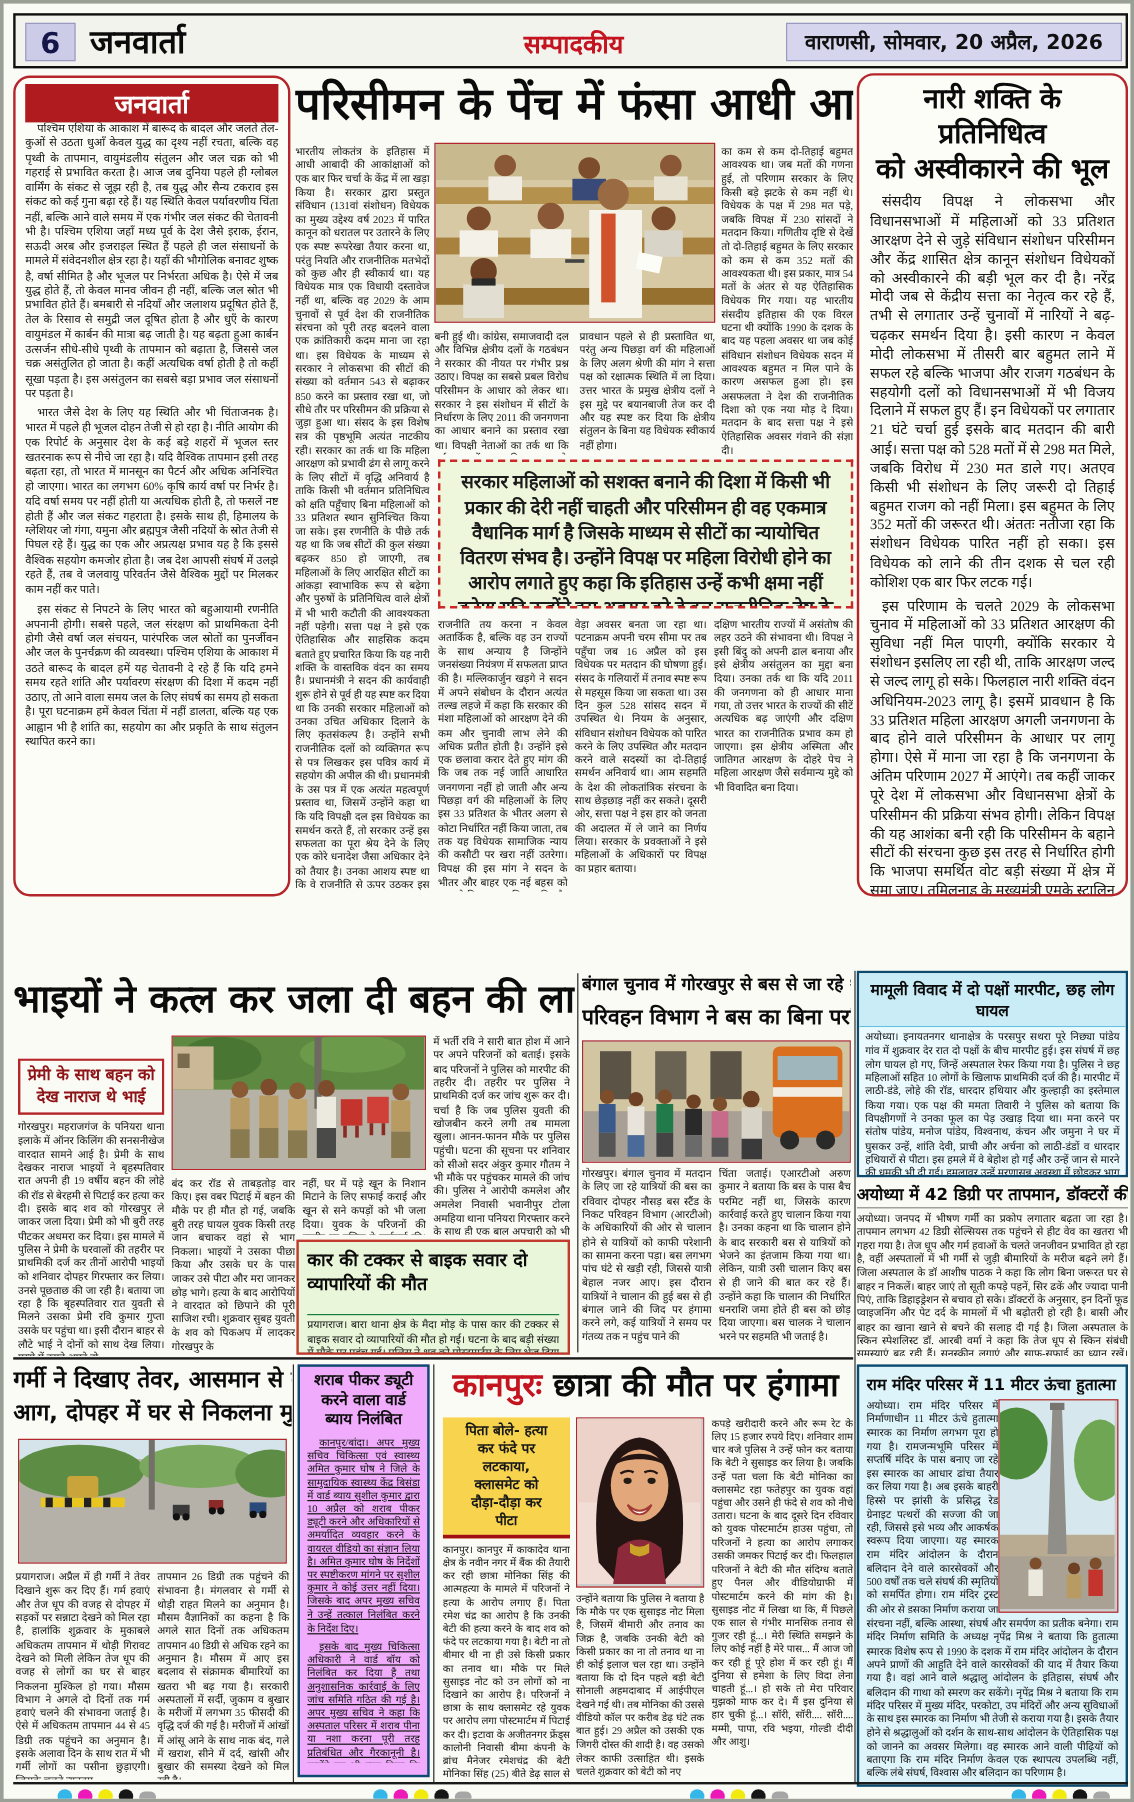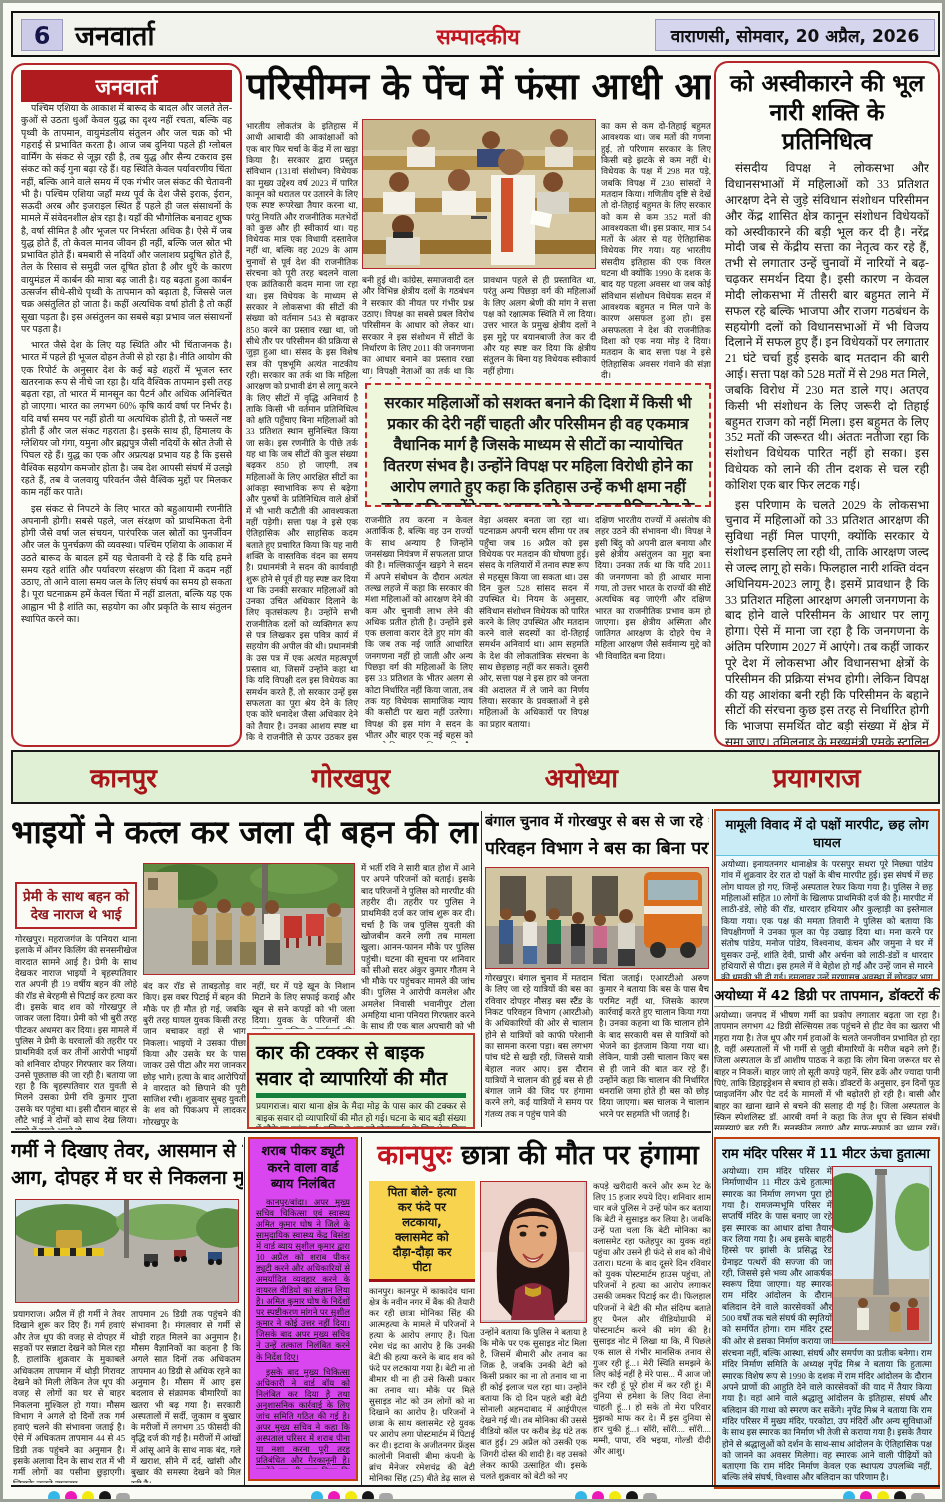--- a/index.html
+++ b/index.html
@@ -15,21 +15,21 @@
   .header{background:#f3f3ee;border:2px solid #111;}
   .numbox{background:#ccccE8;border:1px solid #9a9ac0;color:#15154a;}
   .datebox{background:#d5d5ee;border:1px solid #9a9ac0;color:#111;}
   
   .red-round{border:2px solid #b5262b;border-radius:14px;background:#fdfdf8;}
   .masthead{background:#b01b20;color:#ffffff;text-align:center;}
   .quote-box{background:#eef6dc;border:2px dashed #cc2a2a;}
   .band{background:#dff0d4;border:2px solid #1a1a1a;display:flex;align-items:center;justify-content:space-around;}
   .city{color:#a81418;font-size:26px;}
   .green-box{background:#e9f6da;border:2px solid #c03a2e;}
-  .cyan-box{border:2px solid #c2410c;}
+  .cyan-box{border:2px solid #0c4a6e;}
   .vrule{background:#2a2a2a;}
   .hrule{background:#1a1a1a;}
   .photo{border:1px solid #b5262b;overflow:hidden;background:#ccc;}
   .photo svg{display:block;}
   .dotrow{display:flex;gap:5px;align-items:center;}
   .dot{width:12px;height:12px;border-radius:50%;}
   .d-c{background:#35b6e8;} .d-m{background:#ec18b8;} .d-y{background:#f2ea0c;}
   .d-k{background:#161616;} .d-g{background:#a6a6a6;width:14px;height:9px;border-radius:6px;}
   .yellow-sub{background:#f8d44e;border-bottom:3px solid #a01015;color:#161616;}
   .center{text-align:center;}
@@ -95,36 +95,30 @@
   <div class="abs body-sm" style="left:480px;top:272px;width:113px;height:104px;">प्रावधान पहले से ही प्रस्तावित था, परंतु अन्य पिछड़ा वर्ग की महिलाओं के लिए अलग श्रेणी की मांग ने सत्ता पक्ष को रक्षात्मक स्थिति में ला दिया। उत्तर भारत के प्रमुख क्षेत्रीय दलों ने इस मुद्दे पर बयानबाजी तेज कर दी और यह स्पष्ट कर दिया कि क्षेत्रीय संतुलन के बिना यह विधेयक स्वीकार्य नहीं होगा।</div>
 
   <div class="abs quote-box" style="left:362px;top:380px;width:346px;height:124px;padding:8px 10px;font-size:15.5px;line-height:1.35;font-weight:bold;color:#1c1c1c;text-align:center;overflow:hidden;">सरकार महिलाओं को सशक्त बनाने की दिशा में किसी भी प्रकार की देरी नहीं चाहती और परिसीमन ही वह एकमात्र वैधानिक मार्ग है जिसके माध्यम से सीटों का न्यायोचित वितरण संभव है। उन्होंने विपक्ष पर महिला विरोधी होने का आरोप लगाते हुए कहा कि इतिहास उन्हें कभी क्षमा नहीं करेगा यदि उन्होंने इस अवसर को केवल राजनीतिक द्वेष के कारण गंवा दिया।</div>
 
   <div class="abs body-sm" style="left:362px;top:512px;width:108px;height:228px;">राजनीति तय करना न केवल अतार्किक है, बल्कि वह उन राज्यों के साथ अन्याय है जिन्होंने जनसंख्या नियंत्रण में सफलता प्राप्त की है। मल्लिकार्जुन खड़गे ने सदन में अपने संबोधन के दौरान अत्यंत तल्ख लहजे में कहा कि सरकार की मंशा महिलाओं को आरक्षण देने की कम और चुनावी लाभ लेने की अधिक प्रतीत होती है। उन्होंने इसे एक छलावा करार देते हुए मांग की कि जब तक नई जाति आधारित जनगणना नहीं हो जाती और अन्य पिछड़ा वर्ग की महिलाओं के लिए इस 33 प्रतिशत के भीतर अलग से कोटा निर्धारित नहीं किया जाता, तब तक यह विधेयक सामाजिक न्याय की कसौटी पर खरा नहीं उतरेगा। विपक्ष की इस मांग ने सदन के भीतर और बाहर एक नई बहस को जन्म दे दिया। अनुसूचित जाति और अनुसूचित जनजाति के लिए तो आरक्षण का</div>
   <div class="abs body-sm" style="left:476px;top:512px;width:110px;height:228px;">वेड़ा अवसर बनता जा रहा था। पटनाक्रम अपनी चरम सीमा पर तब पहुँचा जब 16 अप्रैल को इस विधेयक पर मतदान की घोषणा हुई। संसद के गलियारों में तनाव स्पष्ट रूप से महसूस किया जा सकता था। उस दिन कुल 528 सांसद सदन में उपस्थित थे। नियम के अनुसार, संविधान संशोधन विधेयक को पारित करने के लिए उपस्थित और मतदान करने वाले सदस्यों का दो-तिहाई समर्थन अनिवार्य था। आम सहमति के देश की लोकतांत्रिक संरचना के साथ छेड़छाड़ नहीं कर सकते। दूसरी ओर, सत्ता पक्ष ने इस हार को जनता की अदालत में ले जाने का निर्णय लिया। सरकार के प्रवक्ताओं ने इसे महिलाओं के अधिकारों पर विपक्ष का प्रहार बताया।</div>
   <div class="abs body-sm" style="left:592px;top:512px;width:116px;height:228px;">दक्षिण भारतीय राज्यों में असंतोष की लहर उठने की संभावना थी। विपक्ष ने इसी बिंदु को अपनी ढाल बनाया और इसे क्षेत्रीय असंतुलन का मुद्दा बना दिया। उनका तर्क था कि यदि 2011 की जनगणना को ही आधार माना गया, तो उत्तर भारत के राज्यों की सीटें अत्यधिक बढ़ जाएंगी और दक्षिण भारत का राजनीतिक प्रभाव कम हो जाएगा। इस क्षेत्रीय अस्मिता और जातिगत आरक्षण के दोहरे पेच ने महिला आरक्षण जैसे सर्वमान्य मुद्दे को भी विवादित बना दिया।</div>
 
   <div class="abs red-round" style="left:711px;top:58px;width:226px;height:686px;padding:6px 9px;overflow:hidden;">
     <div class="hd center" style="font-size:23px;line-height:1.25;">
+      <div>नारी शक्ति के प्रतिनिधित्व</div>
       <div>को अस्वीकारने की भूल</div>
-      <div>नारी शक्ति के प्रतिनिधित्व</div>
     </div>
     <div class="body-txt" style="height:600px;margin-top:6px;font-size:12px;">
       <p>संसदीय विपक्ष ने लोकसभा और विधानसभाओं में महिलाओं को 33 प्रतिशत आरक्षण देने से जुड़े संविधान संशोधन परिसीमन और केंद्र शासित क्षेत्र कानून संशोधन विधेयकों को अस्वीकारने की बड़ी भूल कर दी है। नरेंद्र मोदी जब से केंद्रीय सत्ता का नेतृत्व कर रहे हैं, तभी से लगातार उन्हें चुनावों में नारियों ने बढ़-चढ़कर समर्थन दिया है। इसी कारण न केवल मोदी लोकसभा में तीसरी बार बहुमत लाने में सफल रहे बल्कि भाजपा और राजग गठबंधन के सहयोगी दलों को विधानसभाओं में भी विजय दिलाने में सफल हुए हैं। इन विधेयकों पर लगातार 21 घंटे चर्चा हुई इसके बाद मतदान की बारी आई। सत्ता पक्ष को 528 मतों में से 298 मत मिले, जबकि विरोध में 230 मत डाले गए। अतएव किसी भी संशोधन के लिए जरूरी दो तिहाई बहुमत राजग को नहीं मिला। इस बहुमत के लिए 352 मतों की जरूरत थी। अंततः नतीजा रहा कि संशोधन विधेयक पारित नहीं हो सका। इस विधेयक को लाने की तीन दशक से चल रही कोशिश एक बार फिर लटक गई।</p>
       <p>इस परिणाम के चलते 2029 के लोकसभा चुनाव में महिलाओं को 33 प्रतिशत आरक्षण की सुविधा नहीं मिल पाएगी, क्योंकि सरकार ये संशोधन इसलिए ला रही थी, ताकि आरक्षण जल्द से जल्द लागू हो सके। फिलहाल नारी शक्ति वंदन अधिनियम-2023 लागू है। इसमें प्रावधान है कि 33 प्रतिशत महिला आरक्षण अगली जनगणना के बाद होने वाले परिसीमन के आधार पर लागू होगा। ऐसे में माना जा रहा है कि जनगणना के अंतिम परिणाम 2027 में आएंगे। तब कहीं जाकर पूरे देश में लोकसभा और विधानसभा क्षेत्रों के परिसीमन की प्रक्रिया संभव होगी। लेकिन विपक्ष की यह आशंका बनी रही कि परिसीमन के बहाने सीटों की संरचना कुछ इस तरह से निर्धारित होगी कि भाजपा समर्थित वोट बड़ी संख्या में क्षेत्र में समा जाए। तमिलनाडु के मुख्यमंत्री एमके स्टालिन ने तो परिसीमन को लेकर दक्षिण में मोर्चाबंदी भी शुरू कर दी थी।</p>
       <p>इन विधेयकों को अटकाने के लिए विपक्ष ने कोटे में कोटा देने का उपाय की भी मांग कर डाली। मायावती ने इस विधेयक का स्वागत करते हुए कहा कि 33 प्रतिशत कोटे में एससी-एसटी और ओबीसी की महिलाओं के लिए अलग से आरक्षण की व्यवस्था हो। जबकि परिसीमन विधेयक पारित हो जाता तो सामाजिक न्याय की दिशा में एक बड़ा काम होता। क्योंकि 128वां संवैधानिक संशोधन विधेयक पारित होने के बाद संसद के दोनों सदनों से लेकर विधानसभाओं में महिलाओं की भागीदारी 33 प्रतिशत तय हो जाती। विधेयक के कानून में बदलने और क्रियान्वित होने के बाद वर्तमान स्थिति के हिसाब से लोकसभा में महिलाओं के लिए 181 और राज्य विधानसभाओं में 1374 सीटें बढ़ जातीं। इस समय देश में करीब 44 करोड़ महिला मतदाता हैं। इन्हीं में से 2029 के लोकसभा चुनाव में महिलाएं उम्मीदवार बनाई जातीं।</p>
     </div>
   </div>
 
-  <div class="abs band" style="left:8px;top:747px;width:929px;height:54px;">
-    <span class="hd city">कानपुर</span>
-    <span class="hd city">गोरखपुर</span>
-    <span class="hd city">अयोध्या</span>
-    <span class="hd city">प्रयागराज</span>
-  </div>
 
   <div class="abs hd center" style="left:8px;top:806px;width:468px;height:48px;font-size:32px;line-height:46px;white-space:nowrap;overflow:hidden;">भाइयों ने कत्ल कर जला दी बहन की लाश</div>
 
   <div class="abs" style="left:12px;top:879px;width:122px;height:268px;overflow:hidden;">
     <div class="hd" style="border:2px solid #b5262b;color:#8e1418;font-size:13.5px;line-height:1.3;text-align:center;padding:4px 3px;margin-bottom:5px;">प्रेमी के साथ बहन को देख नाराज थे भाई</div>
     <div class="body-sm" style="height:196px;">गोरखपुर। महराजगंज के पनियरा थाना इलाके में ऑनर किलिंग की सनसनीखेज वारदात सामने आई है। प्रेमी के साथ देखकर नाराज भाइयों ने बृहस्पतिवार रात अपनी ही 19 वर्षीय बहन की लोहे की रॉड से बेरहमी से पिटाई कर हत्या कर दी। इसके बाद शव को गोरखपुर ले जाकर जला दिया। प्रेमी को भी बुरी तरह पीटकर अधमरा कर दिया। इस मामले में पुलिस ने प्रेमी के घरवालों की तहरीर पर प्राथमिकी दर्ज कर तीनों आरोपी भाइयों को शनिवार दोपहर गिरफ्तार कर लिया। उनसे पूछताछ की जा रही है। बताया जा रहा है कि बृहस्पतिवार रात युवती से मिलने उसका प्रेमी रवि कुमार गुप्ता उसके घर पहुंचा था। इसी दौरान बाहर से लौटे भाई ने दोनों को साथ देख लिया। गुस्से में उसने अपने दो</div>
   </div>
 
   <div class="abs photo" style="left:140px;top:860px;width:212px;height:112px;">
     <svg width="210" height="110" viewBox="0 0 210 110">
@@ -159,21 +153,21 @@
           <rect x="182" y="79" width="16" height="22" fill="#8a7a4f"></rect>
       </g>
     </svg>
   </div>
 
   <div class="abs body-sm" style="left:140px;top:978px;width:103px;height:148px;">बंद कर रॉड से ताबड़तोड़ वार किए। इस वबर पिटाई में बहन की मौके पर ही मौत हो गई, जबकि बुरी तरह घायल युवक किसी तरह जान बचाकर वहां से भाग निकला। भाइयों ने उसका पीछा किया और उसके घर के पास जाकर उसे पीटा और मरा जानकर छोड़ भागे। हत्या के बाद आरोपियों ने वारदात को छिपाने की पूरी साजिश रची। शुक्रवार सुबह युवती के शव को पिकअप में लादकर गोरखपुर के</div>
   <div class="abs body-sm" style="left:249px;top:978px;width:103px;height:48px;">नहीं, घर में पड़े खून के निशान मिटाने के लिए सफाई कराई और खून से सने कपड़ों को भी जला दिया। युवक के परिजनों की तहरीर पर पुलिस ने कार्रवाई की। मेडिकल कॉलेज</div>
   <div class="abs body-sm" style="left:358px;top:860px;width:114px;height:166px;">में भर्ती रवि ने सारी बात होश में आने पर अपने परिजनों को बताई। इसके बाद परिजनों ने पुलिस को मारपीट की तहरीर दी। तहरीर पर पुलिस ने प्राथमिकी दर्ज कर जांच शुरू कर दी। चर्चा है कि जब पुलिस युवती की खोजबीन करने लगी तब मामला खुला। आनन-फानन मौके पर पुलिस पहुंची। घटना की सूचना पर शनिवार को सीओ सदर अंकुर कुमार गौतम ने भी मौके पर पहुंचकर मामले की जांच की। पुलिस ने आरोपी कमलेश और अमलेश निवासी भवानीपुर टोला अमहिया थाना पनियरा गिरफ्तार करने के साथ ही एक बाल अपचारी को भी पकड़ लिया है।</div>
 
   <div class="abs green-box" style="left:244px;top:1030px;width:228px;height:96px;padding:4px 7px;overflow:hidden;">
-    <div class="hd" style="font-size:19px;border-bottom:5px solid #15803d;padding-bottom:2px;margin-bottom:3px;">कार की टक्कर से बाइक सवार दो व्यापारियों की मौत</div>
+    <div class="hd" style="font-size:15px;border-bottom:1px solid #15803d;padding-bottom:16px;margin-bottom:3px;">कार की टक्कर से बाइक सवार दो व्यापारियों की मौत</div>
     <div class="body-sm" style="height:70px;font-size:8.9px;">प्रयागराज। बारा थाना क्षेत्र के मैदा मोड़ के पास कार की टक्कर से बाइक सवार दो व्यापारियों की मौत हो गई। घटना के बाद बड़ी संख्या में मौके पर पहुंच गई। पुलिस ने शव को पोस्टमार्टम के लिए भेज दिया है। जारी बाजार निवासी सेहत बहादुर केसरवानी (60) और बिहारी केसरवानी (65) एक ही बाइक पर सवार होकर कहीं जा रहे थे। मैदा मोड़ के पास पीछे से आ रही तेज रफ्तार कार ने बाइक में टक्कर मार दी।</div>
   </div>
 
   <div class="abs hd center" style="left:482px;top:806px;width:224px;height:24px;font-size:14.5px;line-height:24px;white-space:nowrap;overflow:hidden;">बंगाल चुनाव में गोरखपुर से बस से जा रहे थे यात्री</div>
   <div class="abs hd center" style="left:482px;top:830px;width:224px;height:30px;font-size:17.5px;line-height:30px;white-space:nowrap;overflow:hidden;">परिवहन विभाग ने बस का बिना परमिट काटा चालान</div>
   <div class="abs photo" style="left:482px;top:864px;width:224px;height:102px;">
     <svg width="222" height="100" viewBox="0 0 222 100">
       <rect width="222" height="100" fill="#a8a095"></rect>
       <rect x="0" y="0" width="222" height="58" fill="#d2c6a2"></rect>
       <rect x="14" y="8" width="26" height="40" fill="#5a5346"></rect>
@@ -269,21 +263,21 @@
         <circle cx="161" cy="59" r="3" fill="#111"></circle>
         <circle cx="168" cy="59" r="3" fill="#111"></circle>
       <rect x="192" y="52" width="14" height="9" fill="#2a4a7a"></rect>
         <circle cx="195" cy="62" r="3" fill="#111"></circle>
         <circle cx="203" cy="62" r="3" fill="#111"></circle>
     </svg>
   </div>
   <div class="abs body-sm" style="left:10px;top:1306px;width:112px;height:174px;">प्रयागराज। अप्रैल में ही गर्मी ने तेवर दिखाने शुरू कर दिए हैं। गर्म हवाएं और तेज धूप की वजह से दोपहर में सड़कों पर सन्नाटा देखने को मिल रहा है, हालांकि शुक्रवार के मुकाबले अधिकतम तापमान में थोड़ी गिरावट देखने को मिली लेकिन तेज धूप की वजह से लोगों का घर से बाहर निकलना मुश्किल हो गया। मौसम विभाग ने अगले दो दिनों तक गर्म हवाएं चलने की संभावना जताई है। ऐसे में अधिकतम तापमान 44 से 45 डिग्री तक पहुंचने का अनुमान है। इसके अलावा दिन के साथ रात में भी गर्मी लोगों का पसीना छुड़ाएगी। जिसके चलते न्यूनतम</div>
   <div class="abs body-sm" style="left:128px;top:1306px;width:110px;height:174px;">तापमान 26 डिग्री तक पहुंचने की संभावना है। मंगलवार से गर्मी से थोड़ी राहत मिलने का अनुमान है। मौसम वैज्ञानिकों का कहना है कि अगले सात दिनों तक अधिकतम तापमान 40 डिग्री से अधिक रहने का अनुमान है। मौसम में आए इस बदलाव से संक्रामक बीमारियों का खतरा भी बढ़ गया है। सरकारी अस्पतालों में सर्दी, जुकाम व बुखार के मरीजों में लगभग 35 फीसदी की वृद्धि दर्ज की गई है। मरीजों में आंखों में आंसू आने के साथ नाक बंद, गले में खराश, सीने में दर्द, खांसी और बुखार की समस्या देखने को मिल रही है।</div>
 
-  <div class="abs cyan-box" style="left:245px;top:1134px;width:110px;height:344px;background:#d946ef;padding:4px 6px;overflow:hidden;">
+  <div class="abs cyan-box" style="left:245px;top:1134px;width:110px;height:344px;background:#f0abfc;padding:4px 6px;overflow:hidden;">
     <div class="hd center" style="font-size:12.8px;line-height:1.3;margin-bottom:4px;">शराब पीकर ड्यूटी करने वाला वार्ड ब्याय निलंबित</div>
     <div class="body-sm" style="height:272px;font-size:8.5px;text-decoration:underline;">
       <p>कानपुर/बांदा। अपर मुख्य सचिव चिकित्सा एवं स्वास्थ्य अमित कुमार घोष ने जिले के सामुदायिक स्वास्थ्य केंद्र बिसंडा में वार्ड ब्याय सुशील कुमार द्वारा 10 अप्रैल को शराब पीकर ड्यूटी करने और अधिकारियों से अमर्यादित व्यवहार करने के वायरल वीडियो का संज्ञान लिया है। अमित कुमार घोष के निर्देशों पर स्पष्टीकरण मांगने पर सुशील कुमार ने कोई उत्तर नहीं दिया। जिसके बाद अपर मुख्य सचिव ने उन्हें तत्काल निलंबित करने के निर्देश दिए।</p>
       <p>इसके बाद मुख्य चिकित्सा अधिकारी ने वार्ड बॉय को निलंबित कर दिया है तथा अनुशासनिक कार्रवाई के लिए जांच समिति गठित की गई है। अपर मुख्य सचिव ने कहा कि अस्पताल परिसर में शराब पीना या नशा करना पूरी तरह प्रतिबंधित और गैरकानूनी है। उन्होंने यह भी स्पष्ट किया कि मरीजों के उपचार एवं सुरक्षा में लापरवाही बर्दाश्त नहीं की जाएगी।</p>
     </div>
   </div>
 
   <div class="abs hd center" style="left:362px;top:1132px;width:346px;height:40px;font-size:27px;line-height:40px;white-space:nowrap;overflow:hidden;">
     <span style="color:#c41420;">कानपुरः</span><span> छात्रा की मौत पर हंगामा</span>
   </div>

